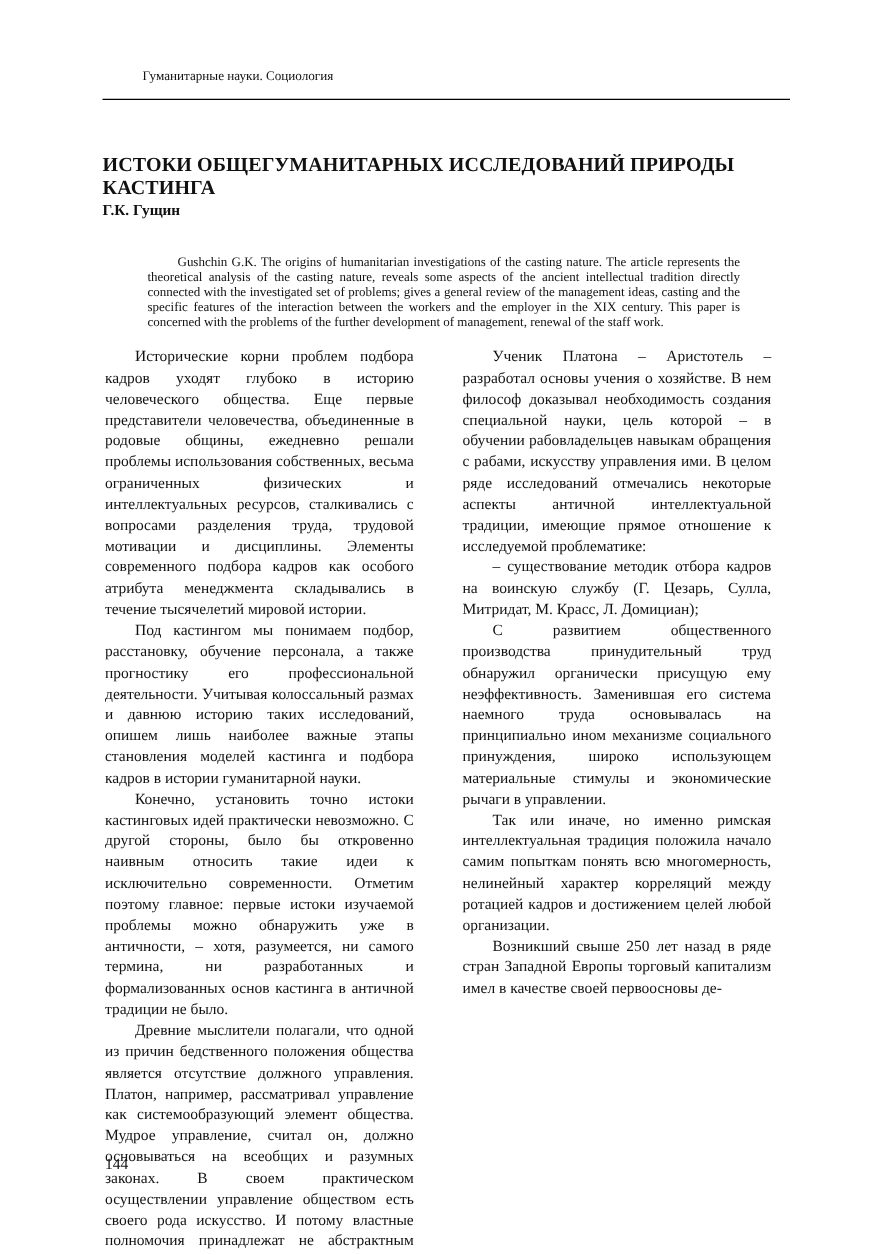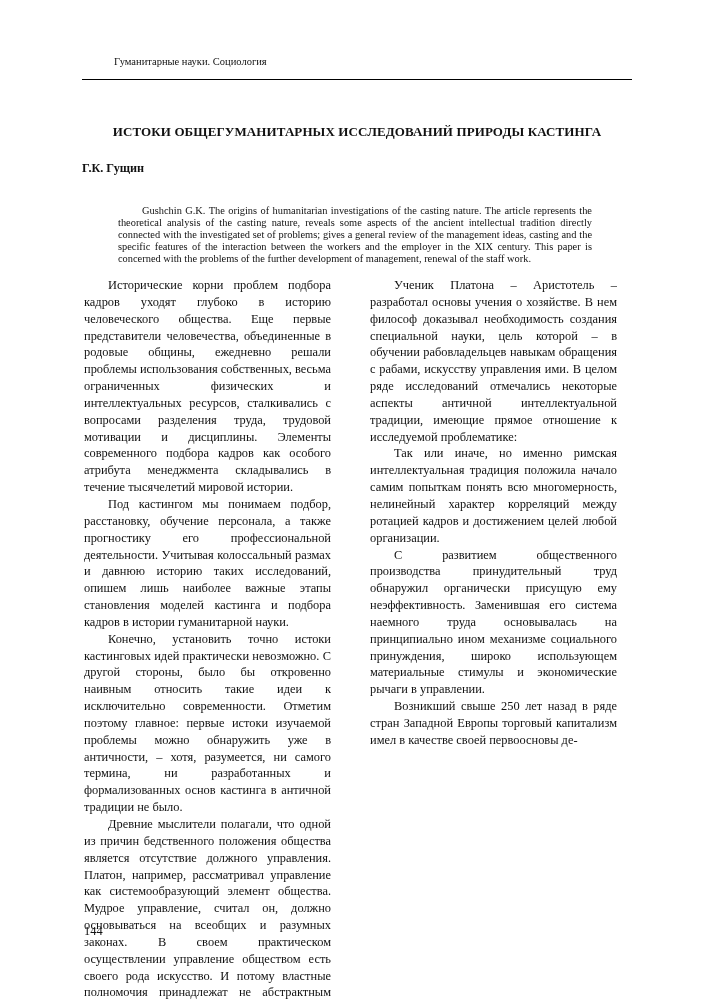--- a/index.html
+++ b/index.html
@@ -10,21 +10,21 @@
   .running-head {
     position: absolute; left: 82px; top: 56px; width: 550px;
     font-size: 10.5px; line-height: 12px; margin-left: 32px;
   }
   .head-rule {
     position: absolute; left: 82px; top: 79px; width: 550px; height: 0;
     border-top: 1px solid #000;
   }
   .title {
     position: absolute; left: 82px; top: 124px; width: 550px;
-    text-align: center; font-weight: bold; font-size: 13px; letter-spacing: 0.1px;
+    text-align: left; font-weight: bold; font-size: 16px; letter-spacing: 0.1px;
   }
   .author {
     position: absolute; left: 82px; top: 161px; width: 550px;
     text-align: left; font-weight: bold; font-size: 12.2px;
   }
   .abstract {
     position: absolute; left: 118px; top: 205px; width: 474px;
     font-size: 10.4px; line-height: 11.9px; text-align: justify;
     text-indent: 24px; hyphens: manual;
   }
@@ -53,18 +53,19 @@
 
 <div class="col col-left">
   <p>Исторические корни проблем подбора кадров уходят глубоко в историю человеческого общества. Еще первые представители человечества, объединенные в родовые общины, ежедневно решали проблемы использования собственных, весьма ограниченных физических и интеллектуальных ресурсов, сталкивались с вопросами разделения труда, трудовой мотивации и дисциплины. Элементы современного подбора кадров как особого атрибута менеджмента складывались в течение тысячелетий мировой истории.</p>
   <p>Под кастингом мы понимаем подбор, расстановку, обучение персонала, а также прогностику его профессиональной деятельности. Учитывая колоссальный размах и давнюю историю таких исследований, опишем лишь наиболее важные этапы становления моделей кастинга и подбора кадров в истории гуманитарной науки.</p>
   <p>Конечно, установить точно истоки кастинговых идей практически невозможно. С другой стороны, было бы откровенно наивным относить такие идеи к исключительно современности. Отметим поэтому главное: первые истоки изучаемой проблемы можно обнаружить уже в античности, – хотя, разумеется, ни самого термина, ни разработанных и формализованных основ кастинга в античной традиции не было.</p>
   <p>Древние мыслители полагали, что одной из причин бедственного положения общества является отсутствие должного управления. Платон, например, рассматривал управление как системообразующий элемент общества. Мудрое управление, считал он, должно основываться на всеобщих и разумных законах. В своем практическом осуществлении управление обществом есть своего рода искусство. И потому властные полномочия принадлежат не абстрактным законам самим по себе, а человеку, владеющему искусством</p>
 </div>
 
 <div class="col col-right">
   <p>Ученик Платона – Аристотель – разработал основы учения о хозяйстве. В нем философ доказывал необходимость создания специальной науки, цель которой – в обучении рабовладельцев навыкам обращения с рабами, искусству управления ими. В целом ряде исследований отмечались некоторые аспекты античной интеллектуальной традиции, имеющие прямое отношение к исследуемой проблематике:</p>
+  <p>– существование методик отбора кадров на воинскую службу (Г. Цезарь, Сулла, Митридат, М. Красс, Л. Домициан);</p>
+  <p>С развитием общественного производства принудительный труд обнаружил органически присущую ему неэффективность. Заменившая его система наемного труда основывалась на принципиально ином механизме социального принуждения, широко использующем материальные стимулы и экономические рычаги в управлении.</p>
   <p>Так или иначе, но именно римская интеллектуальная традиция положила начало самим попыткам понять всю многомерность, нелинейный характер корреляций между ротацией кадров и достижением целей любой организации.</p>
-  <p>С развитием общественного производства принудительный труд обнаружил органически присущую ему неэффективность. Заменившая его система наемного труда основывалась на принципиально ином механизме социального принуждения, широко использующем материальные стимулы и экономические рычаги в управлении.</p>
   <p>Возникший свыше 250 лет назад в ряде стран Западной Европы торговый капитализм имел в качестве своей первоосновы де-</p>
 </div>
 
 <div class="page-number">144</div>
 
 </body></html>

